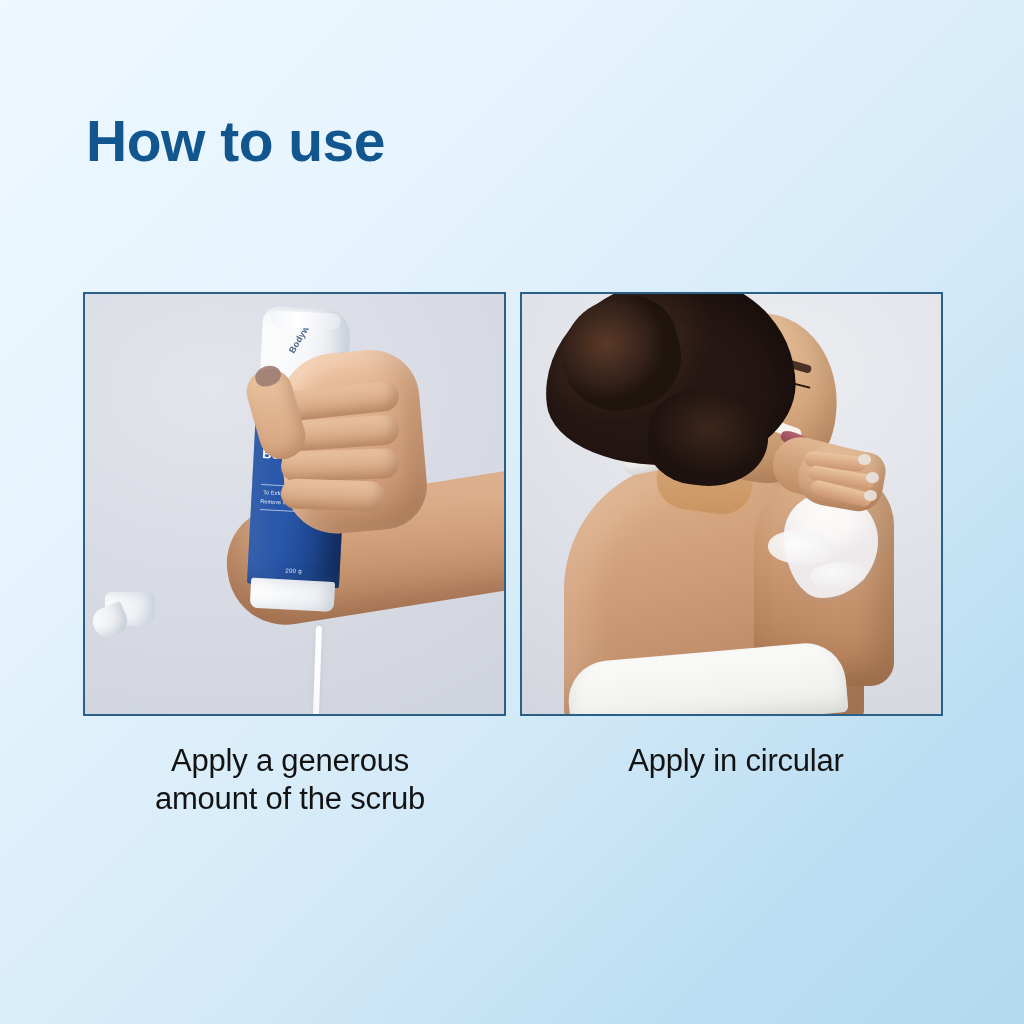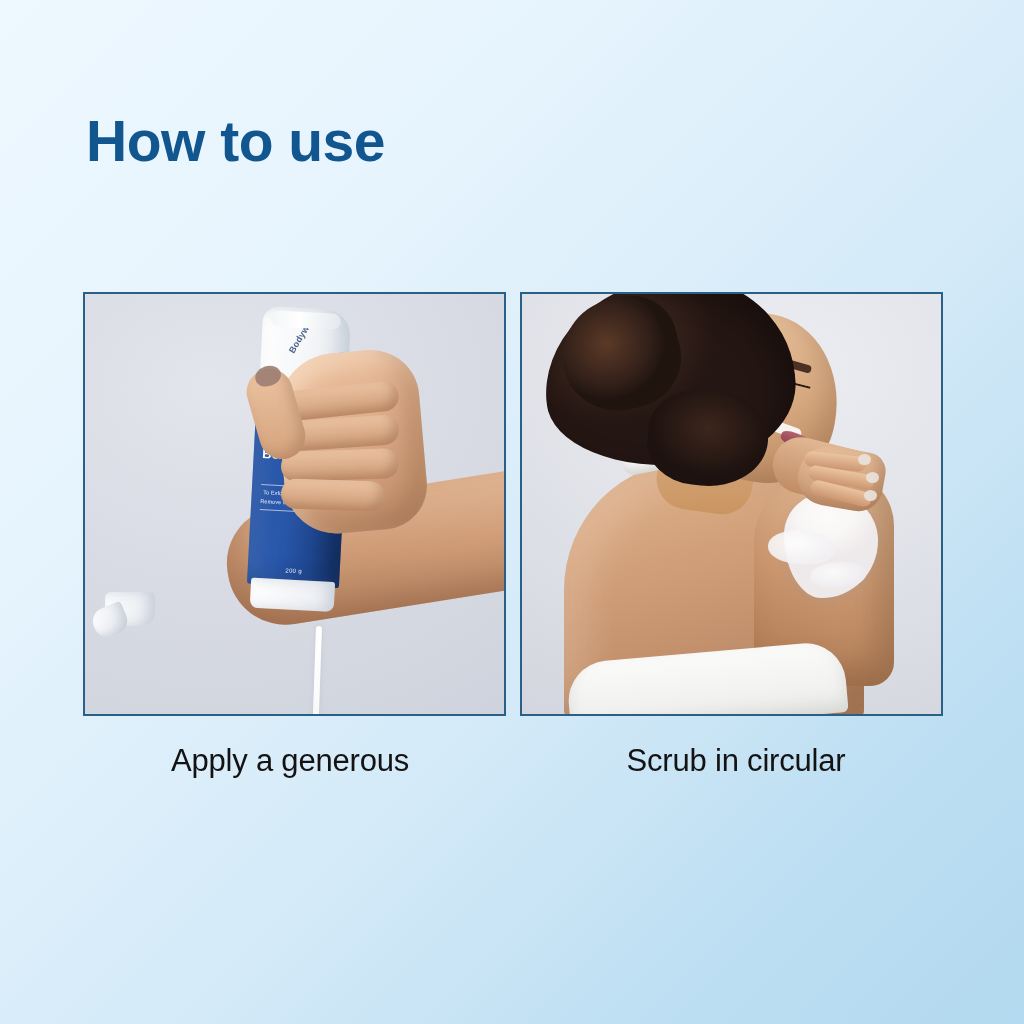--- a/index.html
+++ b/index.html
@@ -542,19 +542,20 @@
       <div class="r-fgnail" style="left:336px; top:160px;"></div>
       <div class="r-fgnail" style="left:344px; top:178px;"></div>
       <div class="r-fgnail" style="left:342px; top:196px;"></div>
     </div>
 
   </div>
 
   <div class="captions">
     <div class="caption">
       <div>Apply a generous</div>
+      <div>amount of the scrub</div>
     </div>
     <div class="caption">
-      <div>Scrub in circular</div>
+      <div>Apply in circular</div>
     </div>
   </div>
 
 </div>
 
 </body></html>

